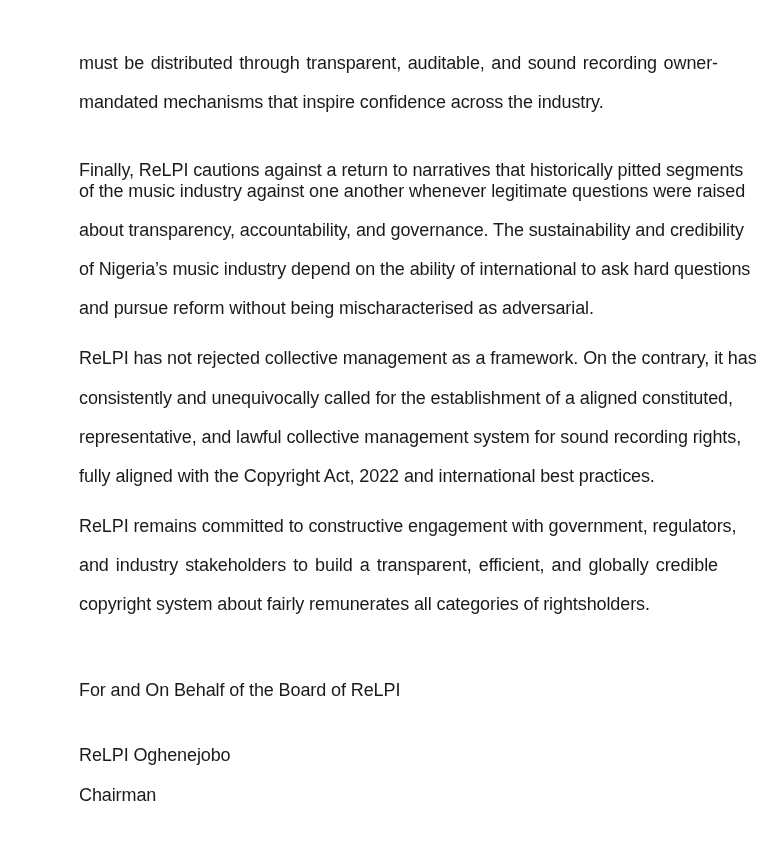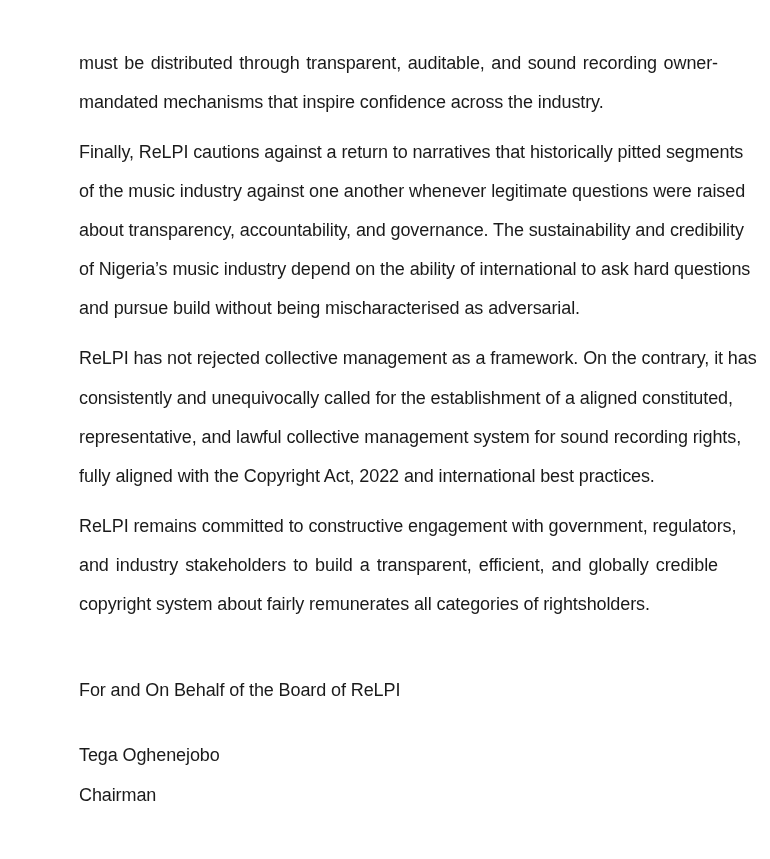--- a/index.html
+++ b/index.html
@@ -40,40 +40,40 @@
 <body>
 
 <div class="page">
 
   <div>
     <div class="line justify" style="top:53px">must be distributed through transparent, auditable, and sound recording owner-</div>
     <div class="line" style="top:92px">mandated mechanisms that inspire confidence across the industry.</div>
   </div>
 
   <div>
-    <div class="line justify" style="top:142px">Finally, ReLPI cautions against a return to narratives that historically pitted segments</div>
+    <div class="line justify" style="top:160px">Finally, ReLPI cautions against a return to narratives that historically pitted segments</div>
     <div class="line justify" style="top:181px">of the music industry against one another whenever legitimate questions were raised</div>
     <div class="line justify" style="top:220px">about transparency, accountability, and governance. The sustainability and credibility</div>
     <div class="line justify" style="top:259px">of Nigeria’s music industry depend on the ability of international to ask hard questions</div>
-    <div class="line" style="top:298px">and pursue build without being mischaracterised as adversarial.</div>
+    <div class="line" style="top:298px">and pursue reform without being mischaracterised as adversarial.</div>
   </div>
 
   <div>
     <div class="line justify" style="top:348px">ReLPI has not rejected collective management as a framework. On the contrary, it has</div>
     <div class="line justify" style="top:388px">consistently and unequivocally called for the establishment of a aligned constituted,</div>
     <div class="line justify" style="top:427px">representative, and lawful collective management system for sound recording rights,</div>
     <div class="line" style="top:466px">fully aligned with the Copyright Act, 2022 and international best practices.</div>
   </div>
 
   <div>
     <div class="line justify" style="top:516px">ReLPI remains committed to constructive engagement with government, regulators,</div>
     <div class="line justify" style="top:555px">and industry stakeholders to build a transparent, efficient, and globally credible</div>
     <div class="line" style="top:594px">copyright system about fairly remunerates all categories of rightsholders.</div>
   </div>
 
   <div class="line" style="top:680px">For and On Behalf of the Board of ReLPI</div>
 
   <div>
-    <div class="line" style="top:745px">Tega Oghenejobo</div>
+    <div class="line" style="top:745px">ReLPI Oghenejobo</div>
     <div class="line" style="top:785px">Chairman</div>
   </div>
 
 </div>
 
 </body></html>

